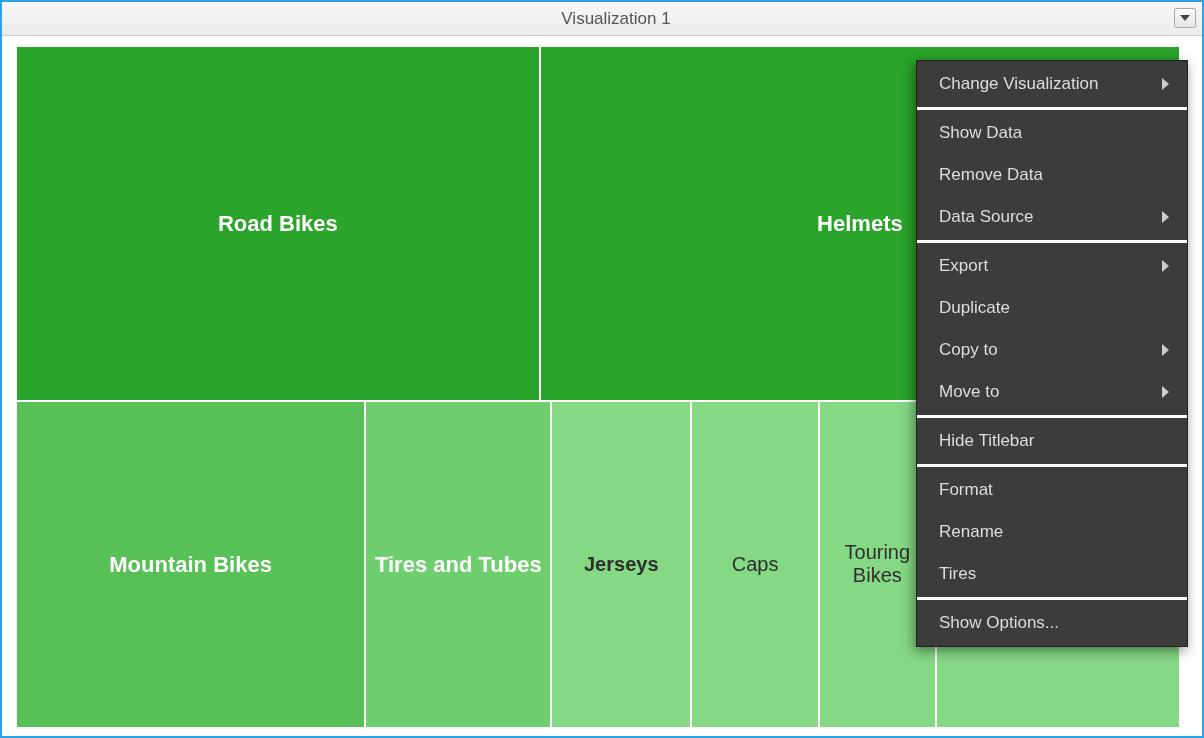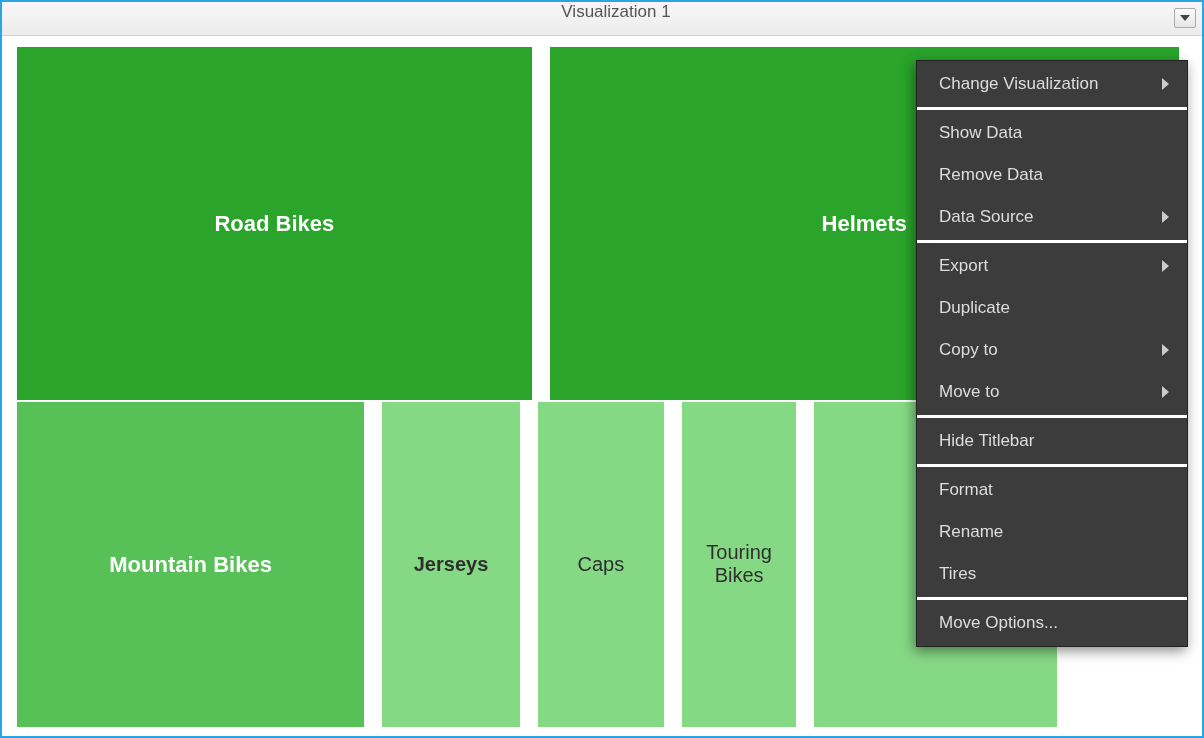--- a/index.html
+++ b/index.html
@@ -15,21 +15,21 @@
       height: 738px;
       border: 2px solid #2aa3e8;
       background: #fff;
       position: relative;
     }
     .titlebar {
       height: 34px;
       background: linear-gradient(#f7f7f7, #ececec);
       border-bottom: 1px solid #d0d0d0;
       display: flex;
-      align-items: flex-start;
+      align-items: center;
       justify-content: center;
       position: relative;
       color: #555;
       font-size: 17px;
       padding-left: 28px;
     }
     .dropdown-btn {
       position: absolute;
       right: 6px;
       top: 6px;
@@ -54,21 +54,20 @@
       left: 14px;
       right: 14px;
       top: 44px;
       bottom: 8px;
       background: #fff;
     }
     .row {
       position: absolute;
       left: 0; right: 8px;
       display: flex;
-      gap: 16px;
     }
     .row.top { top: 0; height: 52%; }
     .row.bottom { top: 52%; height: 48%; }
     .cell {
       height: 100%;
       display: flex;
       align-items: center;
       justify-content: center;
       color: #fff;
       font-size: 22px;
@@ -127,20 +126,21 @@
   </div>
 
   <div class="chart-area">
 
   <div class="row top">
         <div class="cell g1" style="width: 45%;">Road Bikes</div>
         <div class="cell g1" style="width: 55%;">Helmets</div>
       </div>
       <div class="row bottom">
         <div class="cell g2" style="width: 30%;">Mountain Bikes</div>
+        <div class="cell g3" style="width: 16%;">Tires and Tubes</div>
         <div class="cell g4 dark-text" style="width: 12%; font-weight: bold;">Jerseys</div>
         <div class="cell g4 dark-text" style="width: 11%;">Caps</div>
         <div class="cell g4 dark-text" style="width: 10%;">Touring Bikes</div>
         <div class="cell g4 dark-text" style="width: 21%;"></div>
       </div>
     </div>
 
   <div class="context-menu">
 
   <div class="menu-group">
@@ -189,17 +189,17 @@
         </div>
         <div class="menu-item">
           <span>Rename</span>
         </div>
         <div class="menu-item">
           <span>Tires</span>
         </div>
       </div>
       <div class="menu-group">
         <div class="menu-item">
-          <span>Move Options...</span>
+          <span>Show Options...</span>
         </div>
       </div>
     </div>
 </div>
 
 </body></html>

